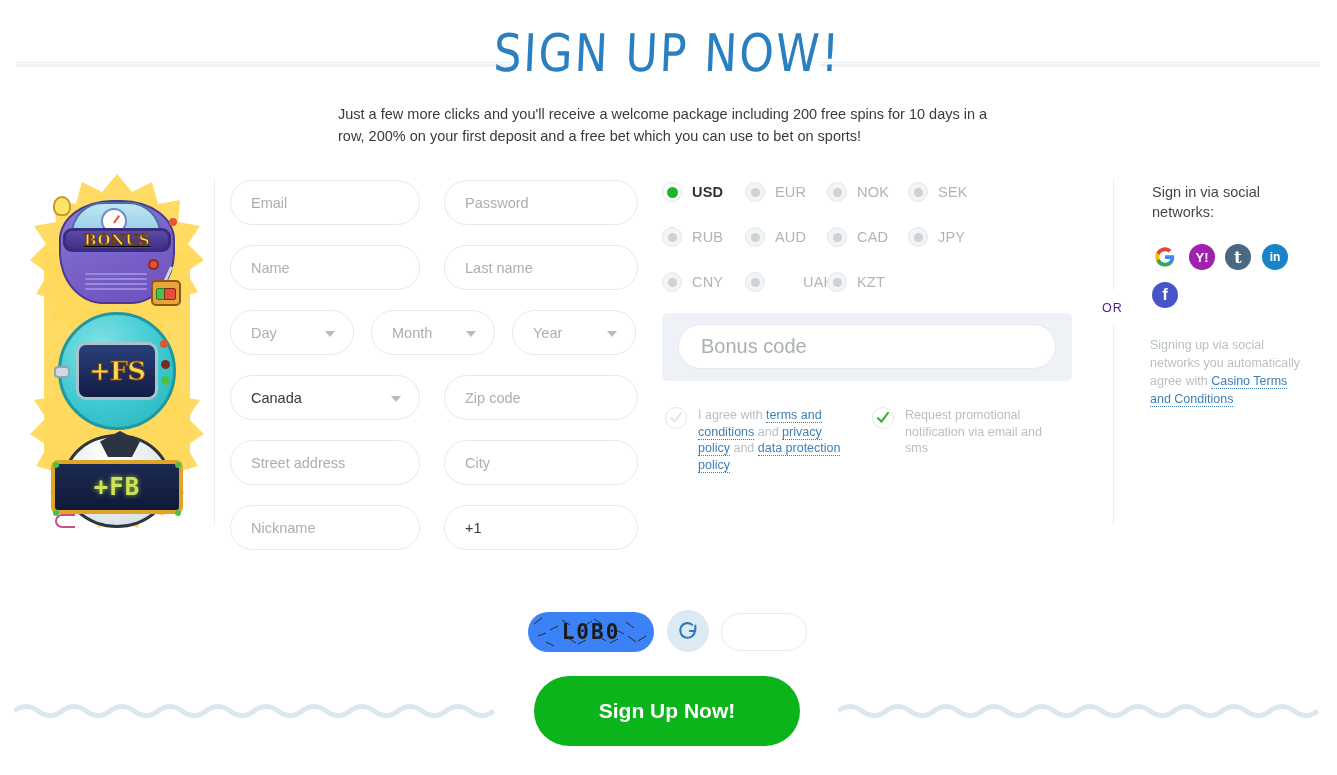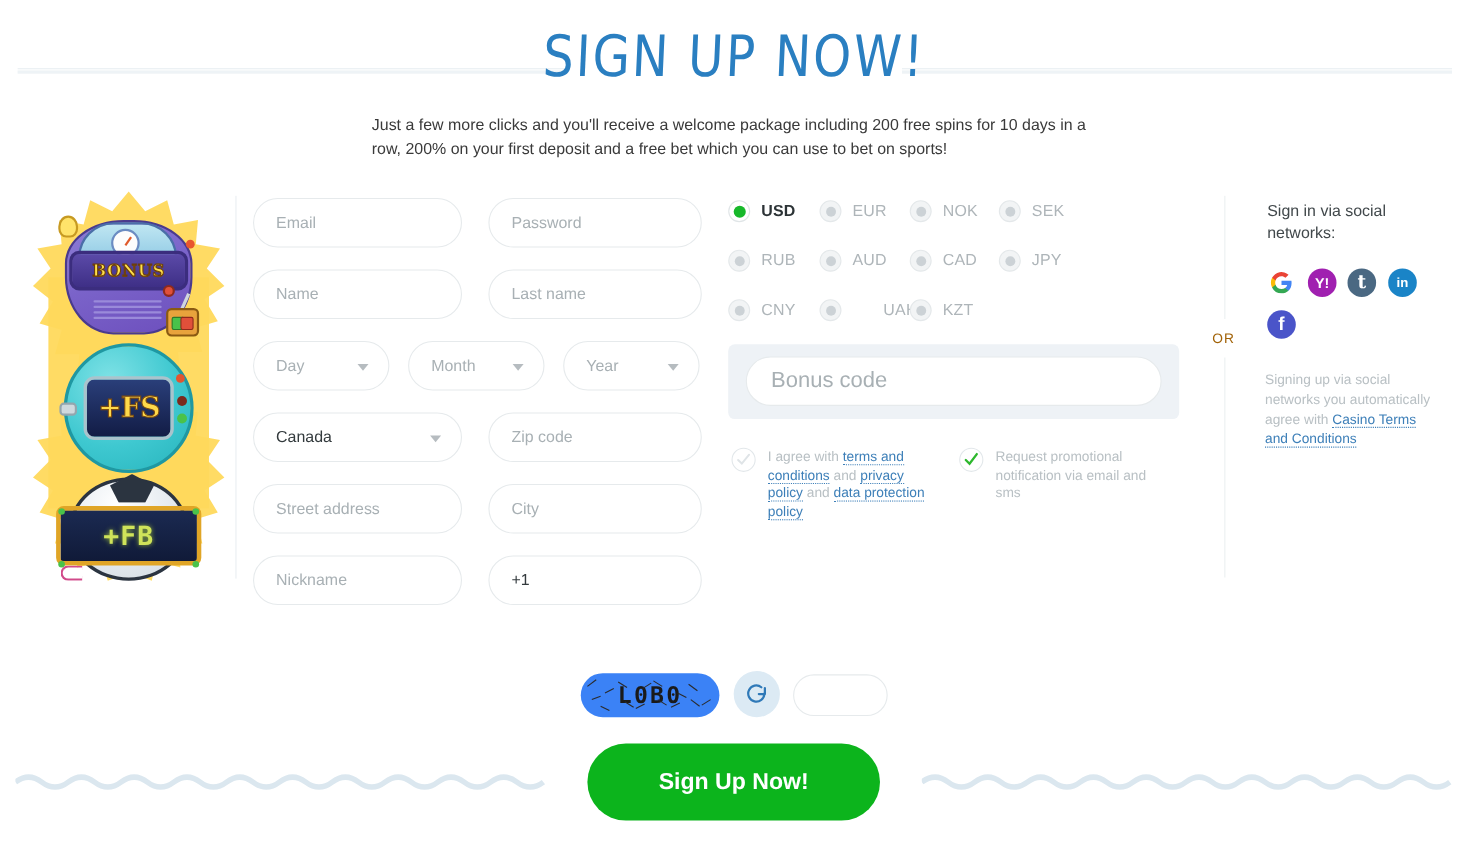--- a/index.html
+++ b/index.html
@@ -49,24 +49,24 @@
   }
   .bonus-dial {
     position: absolute; left: 50px; top: 14px; width: 26px; height: 26px;
     border-radius: 50%; background: #fdfdfd; border: 2px solid #6b8cc2;
   }
   .bonus-dial:after {
     content: ""; position: absolute; left: 10px; top: 4px; width: 2px; height: 9px;
     background: #e05a2b; transform-origin: bottom center; transform: rotate(35deg);
   }
   .bonus-screen {
-    position: absolute; left: 12px; top: 34px; width: 108px; height: 36px;
+    position: absolute; left: 12px; top: 34px; width: 108px; height: 24px;
     background: linear-gradient(180deg,#5b4aa8 0%,#3e2f86 100%);
     border: 3px solid #3b2d7e; border-radius: 9px;
-    display: flex; align-items: center; justify-content: center;
+    display: flex; align-items: center; justify-content: center; text-decoration: underline;
   }
   .bonus-text {
     font-family: "DejaVu Serif", serif; font-weight: bold; font-size: 15px;
     color: #ffe04a; letter-spacing: 0.5px;
     -webkit-text-stroke: 1px #6b3d0e; text-shadow: 0 1px 0 #7a4a12;
   }
   .bonus-ribs { position: absolute; left: 34px; top: 76px; width: 62px; height: 24px; }
   .bonus-ribs i { display:block; height: 2px; margin: 3px 0; background: #9a8ada; border-radius: 2px; }
   .bulb {
     position: absolute; left: 2px; top: 2px; width: 18px; height: 20px;
@@ -174,21 +174,21 @@
     flex: 0 0 auto; position: relative; background: #fff;
   }
   .cbox svg { position: absolute; left: 3px; top: 3px; }
   .agree-text { margin-left: 11px; font-size: 12.5px; line-height: 16.5px; color: #b9c0c4; width: 152px; }
   .lnk { color: #3d7fb8; border-bottom: 1px dotted #3d7fb8; }
 
   
   .vdiv { position: absolute; left: 1113px; width: 1px; background: #eceff1; }
   .or-label {
     position: absolute; left: 1098px; top: 298px; font-size: 12.5px;
-    color: #a16207; letter-spacing: 1px; background: #fff; padding: 3px 4px;
+    color: #4c1d95; letter-spacing: 1px; background: #fff; padding: 3px 4px;
   }
   .social-title { position: absolute; left: 1152px; top: 182px; width: 170px; font-size: 14.5px; color: #41484b; line-height: 20px; }
   .soc {
     position: absolute; width: 26px; height: 26px; border-radius: 50%;
     display: flex; align-items: center; justify-content: center;
     font-family: "Liberation Sans", sans-serif; font-weight: bold; color: #fff; font-size: 15px;
   }
   .social-legal { position: absolute; left: 1150px; top: 336px; width: 152px; font-size: 12.5px; line-height: 18px; color: #b9c0c4; }
 
   

